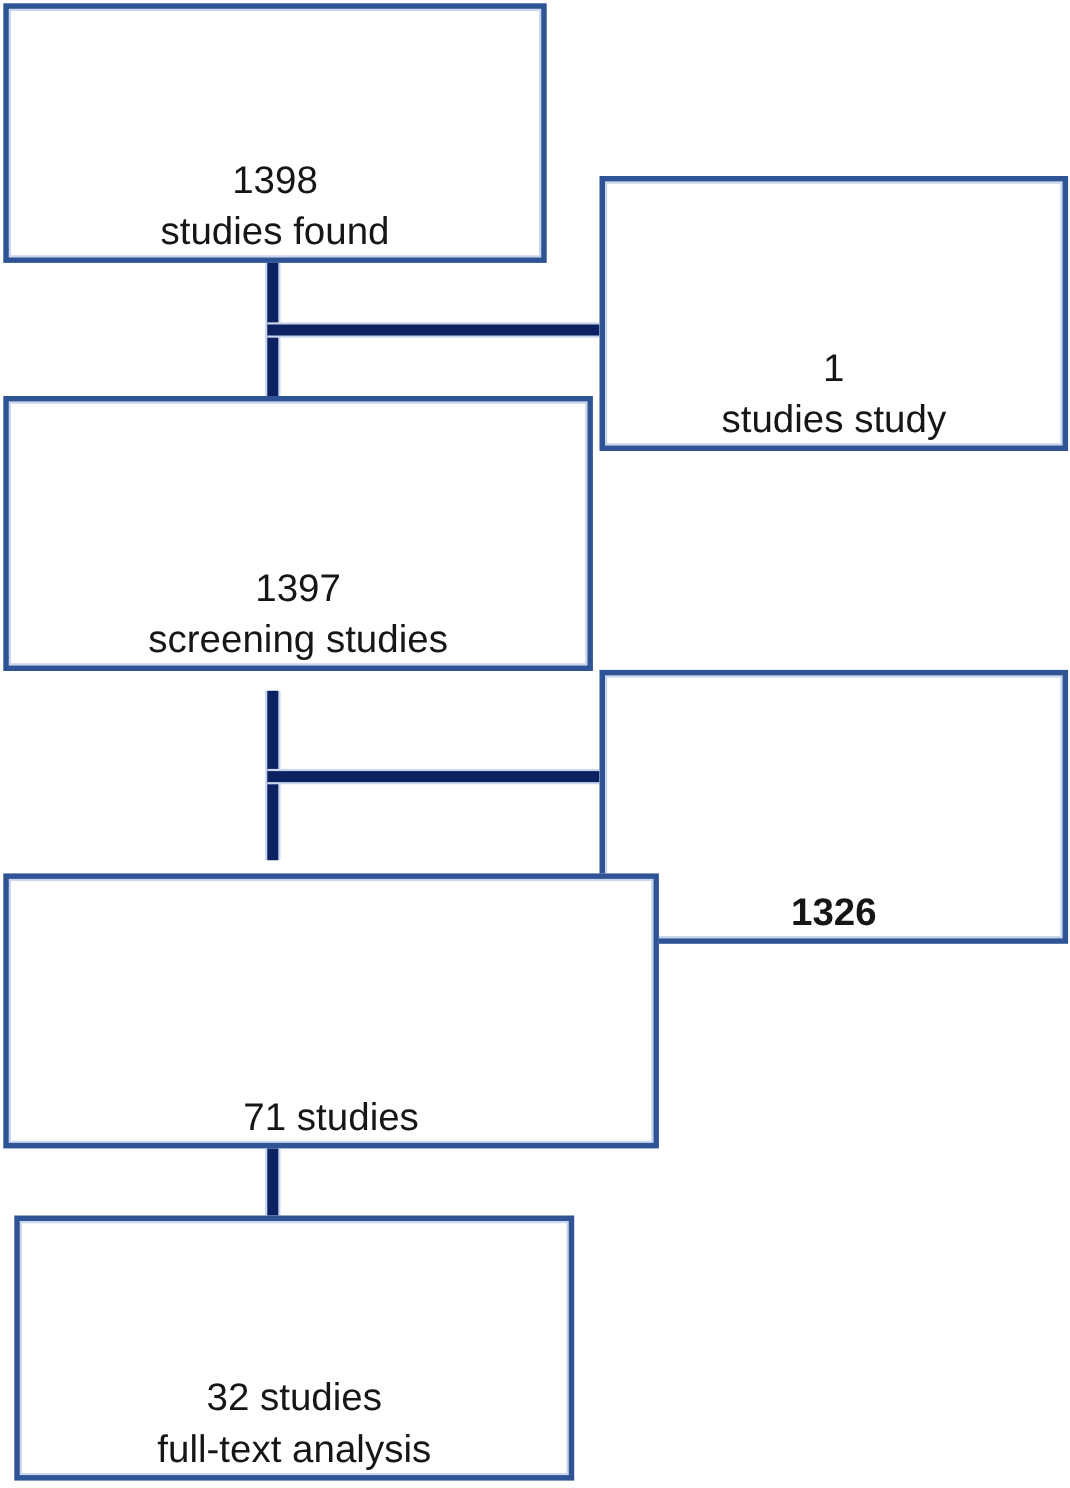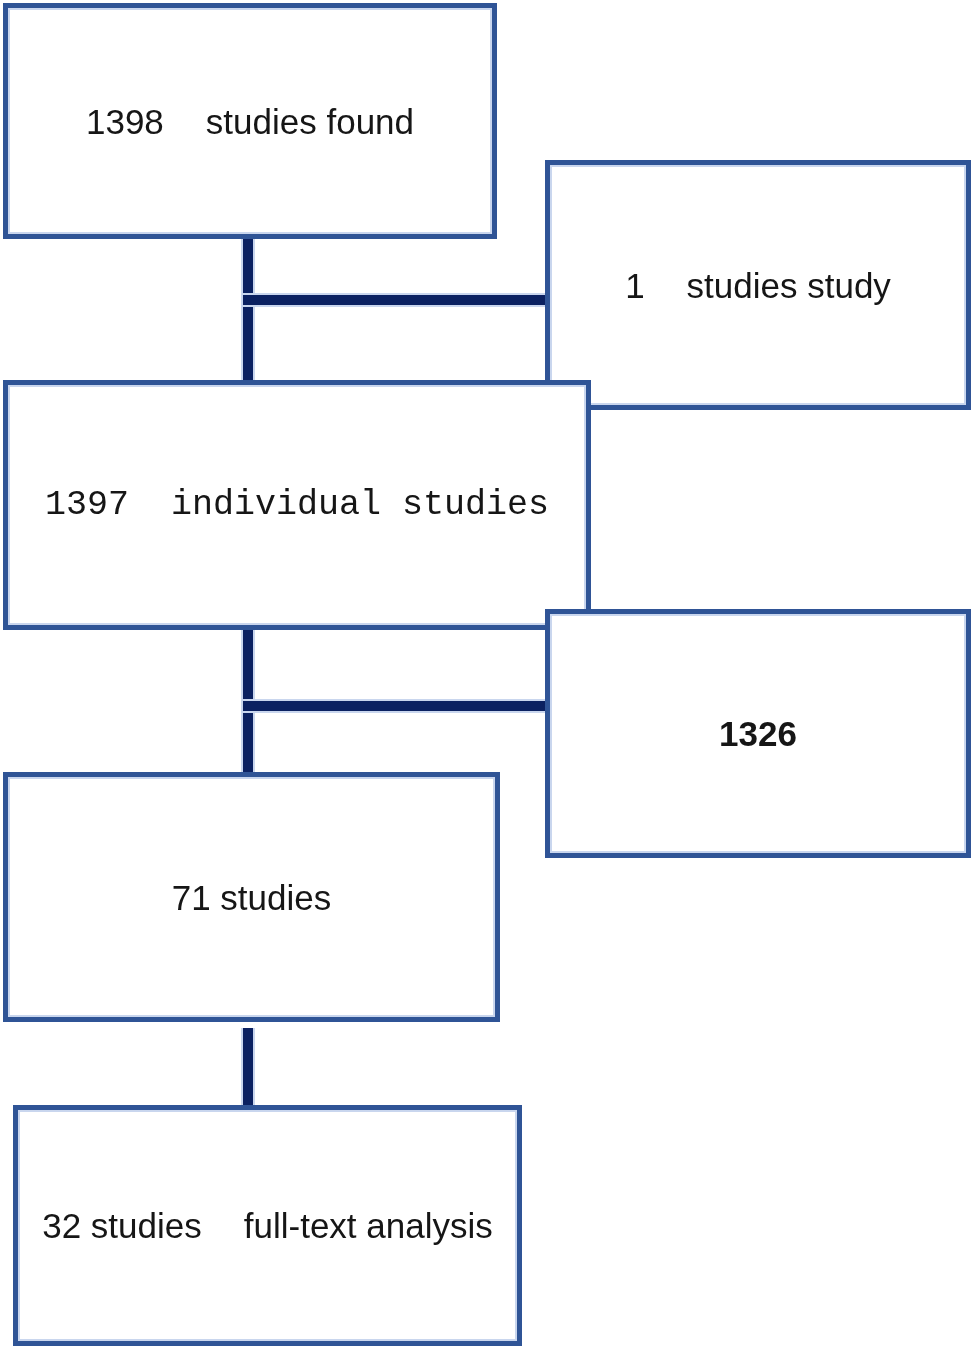--- a/index.html
+++ b/index.html
@@ -15,52 +15,51 @@
     overflow: hidden;
     font-family: "Liberation Sans", sans-serif;
   }
   .flow-box {
     position: absolute;
     box-sizing: border-box;
     background: #ffffff;
     border: 5px solid #2F5496;
     box-shadow: inset 0 0 0 2px #C9D6EE;
     display: flex;
-    flex-direction: row;
+    flex-direction: column;
     align-items: center;
-    justify-content: center;
+    justify-content: flex-end;
     text-align: center;
     color: #161616;
     font-size: 35px;
     line-height: 47px;
     z-index: 2;
-    gap: 42px;
   }
   .flow-box .line {
     display: block;
     white-space: nowrap;
   }
   .connector {
     position: absolute;
     background: #0B2161;
     z-index: 1;
   }
   .connector.vertical {
     box-shadow: -2px 0 0 #C9D6EE, 2px 0 0 #C9D6EE;
   }
   .connector.horizontal {
     box-shadow: 0 -2px 0 #C9D6EE, 0 2px 0 #C9D6EE;
   }
 
   
   #box-found      { left: 3px;   top: 3px;    width: 494px; height: 236px; }
   #box-double     { left: 545px; top: 160px;  width: 426px; height: 250px; }
-  #box-individual { left: 3px;   top: 380px;  width: 588px; height: 250px; font-family: Liberation Mono, monospace; }
+  #box-individual { left: 3px;   top: 360px;  width: 536px; height: 250px; }
   #box-excluded   { left: 545px; top: 609px;  width: 426px; height: 249px; font-weight: bold; }
-  #box-screening  { left: 3px;   top: 772px;  width: 497px; height: 250px; }
+  #box-screening  { left: 3px;   top: 794px;  width: 596px; height: 250px; }
   #box-analysis   { left: 13px;   top: 1105px; width: 509px; height: 241px; }
 
   #conn-vert-a  { left: 243px; top: 237px;  width: 10px;  height: 145px; }
   #conn-horiz-a { left: 243px; top: 295px;  width: 302px; height: 10px; }
   #conn-vert-b  { left: 243px; top: 628px;  width: 10px;  height: 154px; }
   #conn-horiz-b { left: 243px; top: 701px;  width: 302px; height: 10px; }
   #conn-vert-c  { left: 243px; top: 1028px; width: 10px;  height: 79px; }
 </style>
 </head>
 <body>
@@ -78,21 +77,21 @@
     <span class="line">studies found</span>
   </div>
 
   <div id="box-double" class="flow-box">
     <span class="line">1</span>
     <span class="line">studies study</span>
   </div>
 
   <div id="box-individual" class="flow-box">
     <span class="line">1397</span>
-    <span class="line">individual studies</span>
+    <span class="line">screening studies</span>
   </div>
 
   <div id="box-excluded" class="flow-box">
     <span class="line">1326</span>
   </div>
 
   <div id="box-screening" class="flow-box">
     <span class="line">71 studies</span>
   </div>
 

